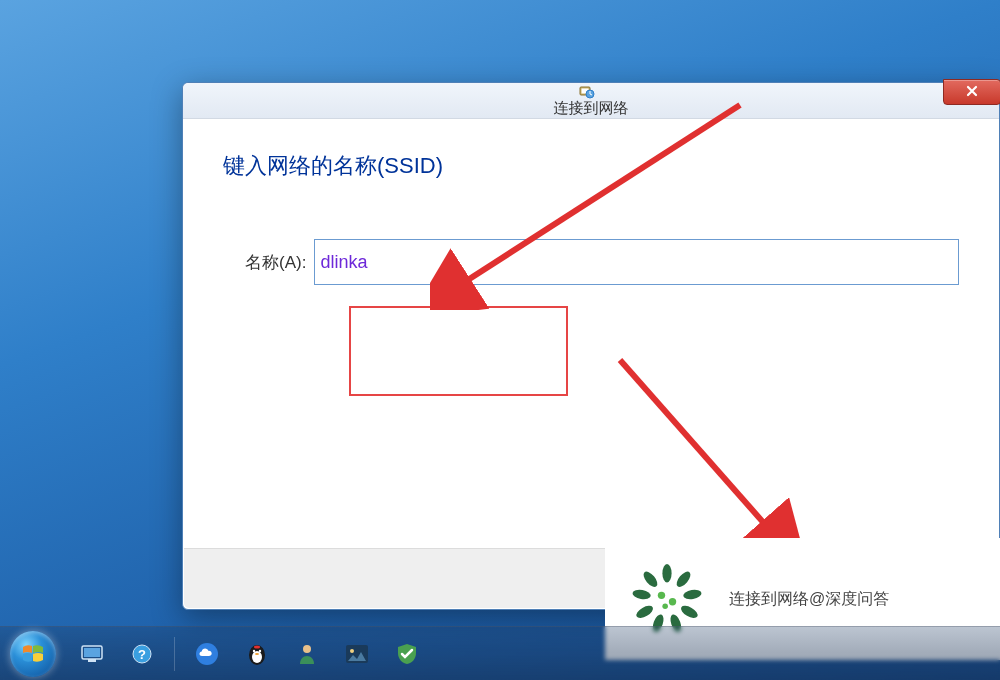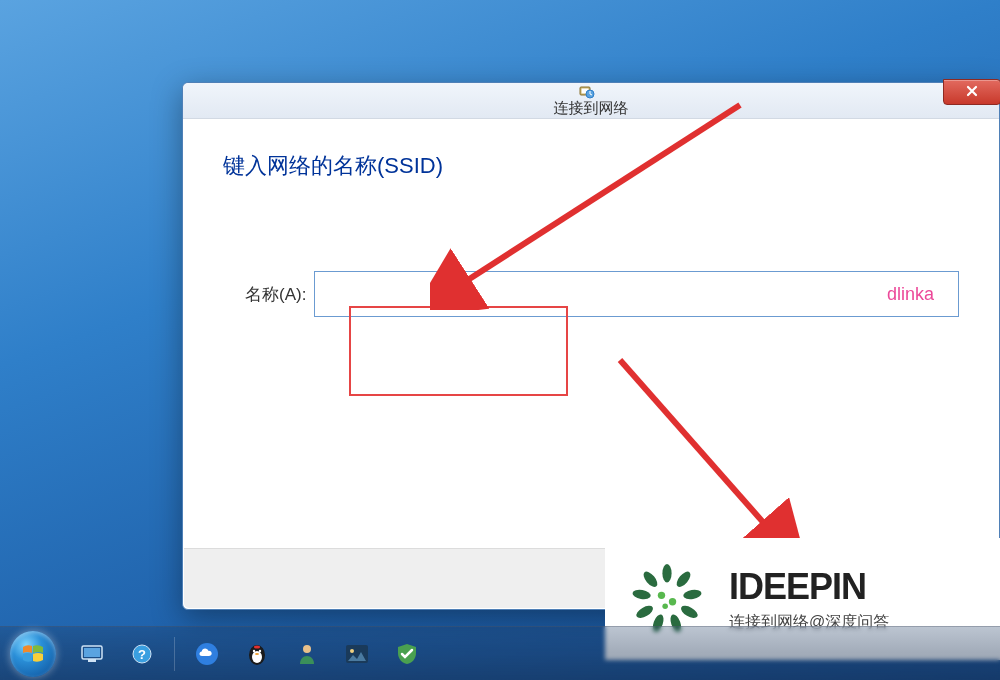--- a/index.html
+++ b/index.html
@@ -61,43 +61,42 @@
     box-shadow: inset 0 1px 0 rgba(255,255,255,.3);
   }
   .dialog-body {
     padding: 32px 40px 0 40px;
     position: relative;
     height: calc(100% - 36px);
   }
   .heading {
     font-size: 22px;
     color: #003399;
-    margin-bottom: 90px;
+    margin-bottom: 58px;
   }
   .field-row {
     display: flex;
     align-items: center;
     gap: 8px;
     margin-left: 22px;
   }
   .field-label {
     font-size: 17px;
     color: #333;
     white-space: nowrap;
   }
   .ssid-input {
     flex: 1;
     height: 46px;
     border: 1px solid #6b9bd1;
-    padding: 0 24px;
+    padding: 0 5px;
     font-size: 18px;
-    color: #ec4899;
+    color: #6d28d9;
     outline: none;
     background: #fff;
-    text-align: right;
   }
 
   
   .red-box {
     position: absolute;
     border: 2px solid #e64545;
     pointer-events: none;
   }
   .red-box.field {
     left: 349px;
@@ -260,21 +259,20 @@
           <ellipse cx="0" cy="-28" rx="5" ry="10" transform="rotate(280)"></ellipse>
           <ellipse cx="0" cy="-28" rx="5" ry="10" transform="rotate(320)"></ellipse>
         </g>
         <circle cx="-6" cy="-4" r="4" fill="#58b84e"></circle>
         <circle cx="6" cy="3" r="4" fill="#58b84e"></circle>
         <circle cx="-2" cy="8" r="3" fill="#58b84e"></circle>
       </g>
     </svg>
   </div>
   <div class="wm-text">
-    <div class="wm-brand">IDEEPIN</div>
     <div class="wm-sub">连接到网络@深度问答</div>
   </div>
 </div>
 
 <div class="taskbar">
   <div class="start-orb">
     <svg width="26" height="26" viewBox="0 0 26 26">
       <g>
         <path d="M3 6 Q7 3 12 5 L12 12 Q7 10 3 12 Z" fill="#f08a2c"></path>
         <path d="M13 5 Q18 3 23 6 L23 12 Q18 10 13 12 Z" fill="#7fba3d"></path>

